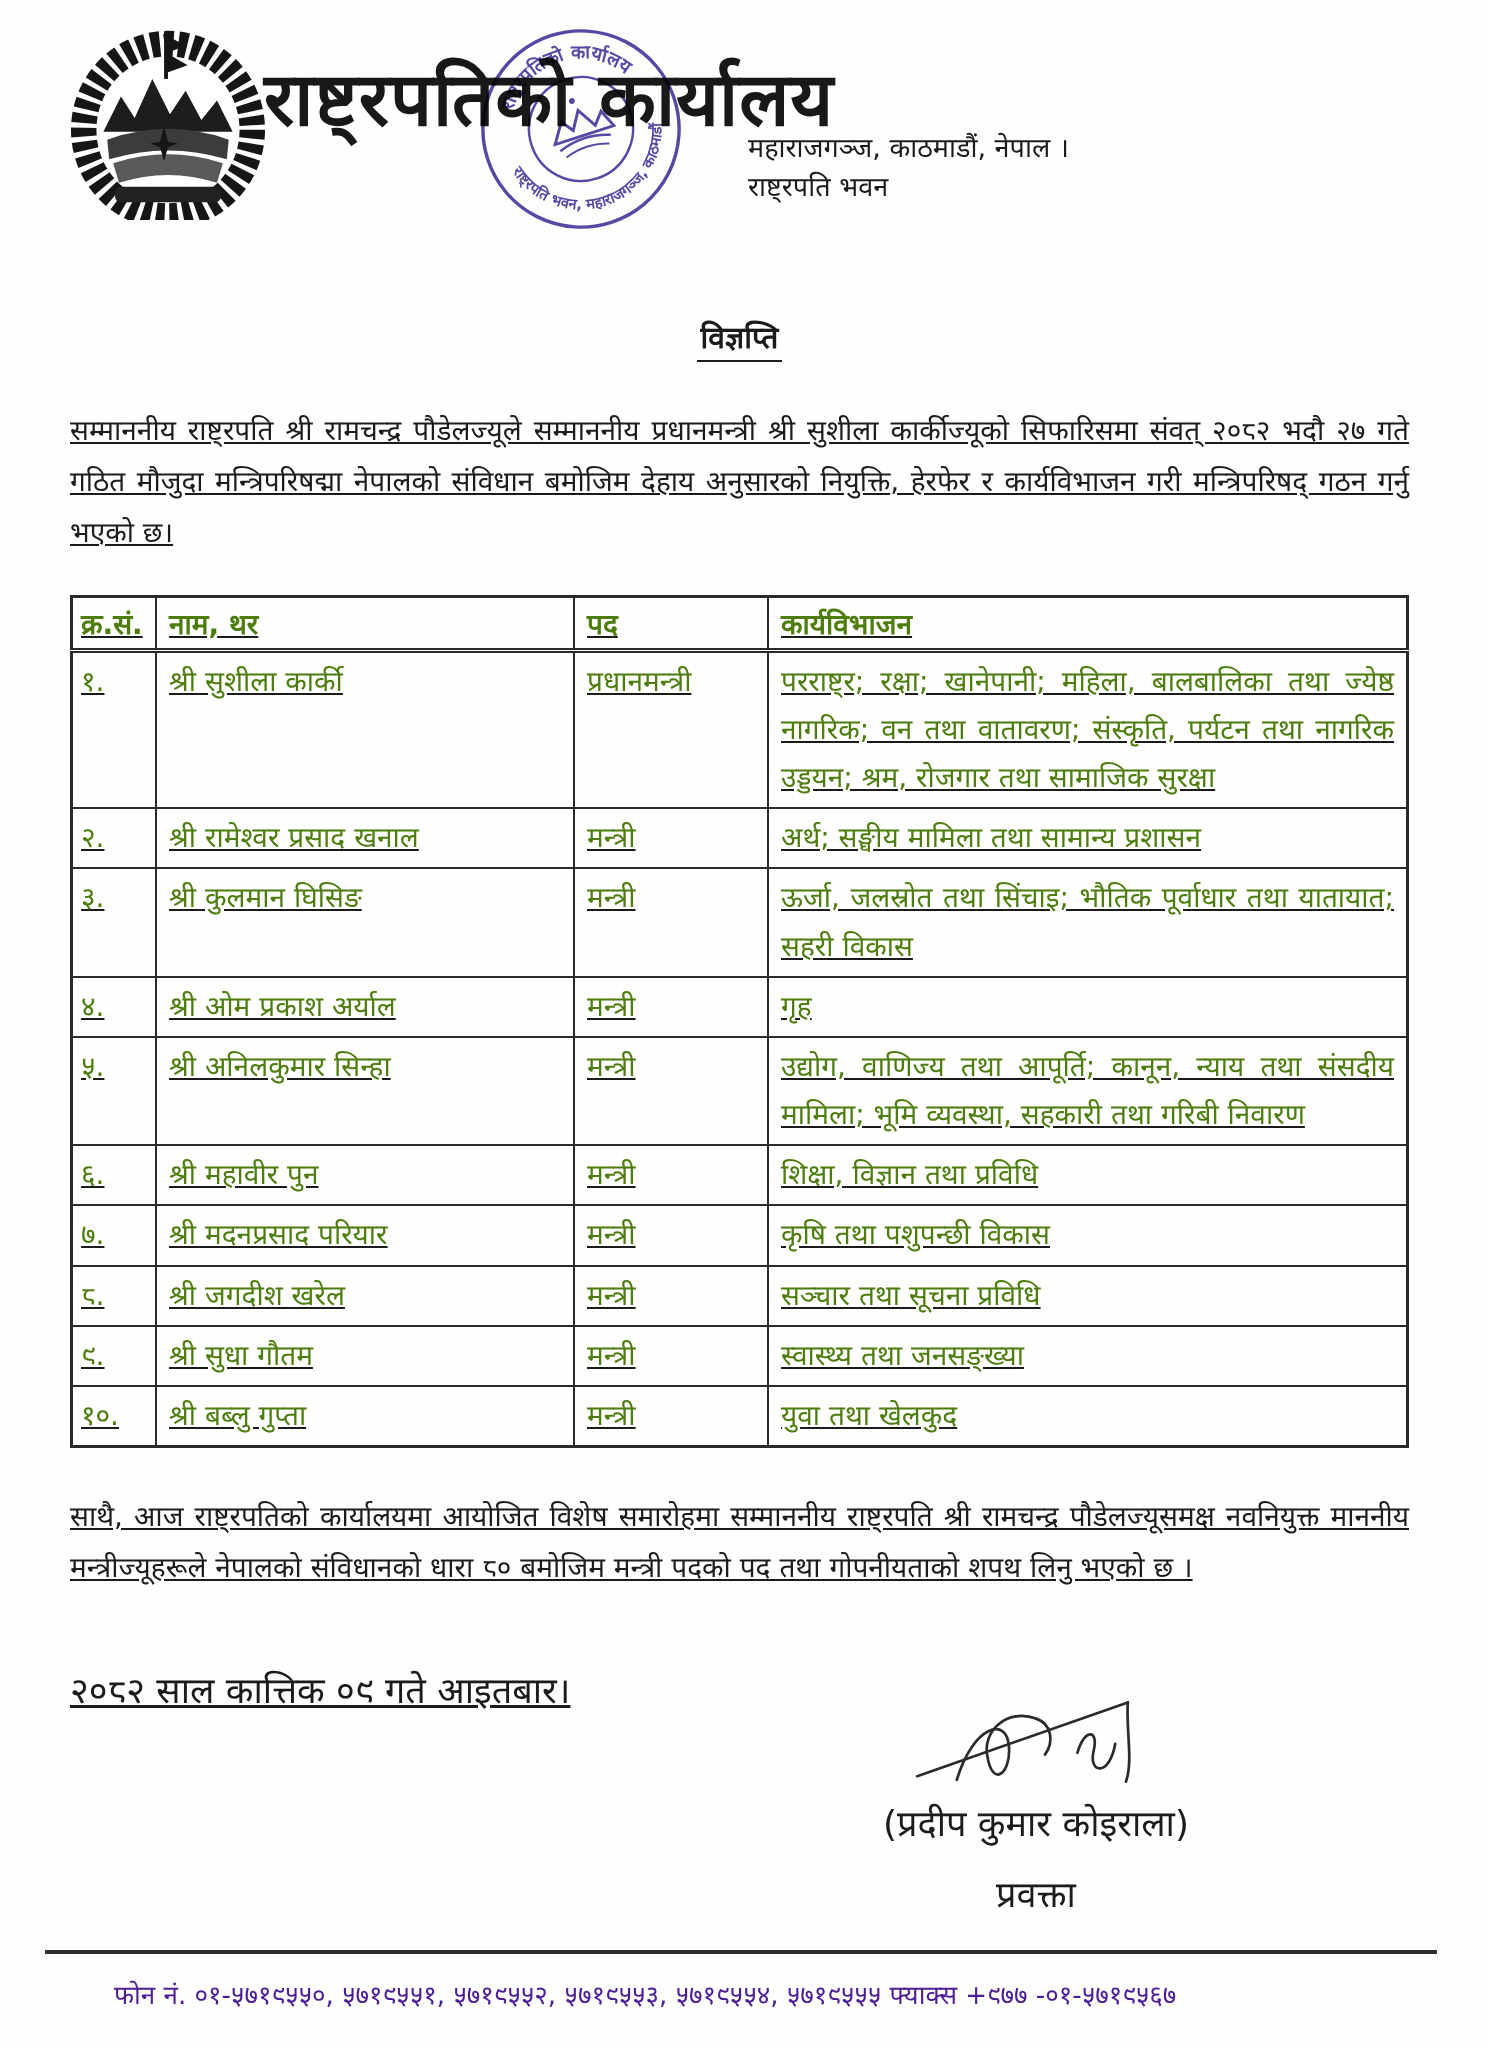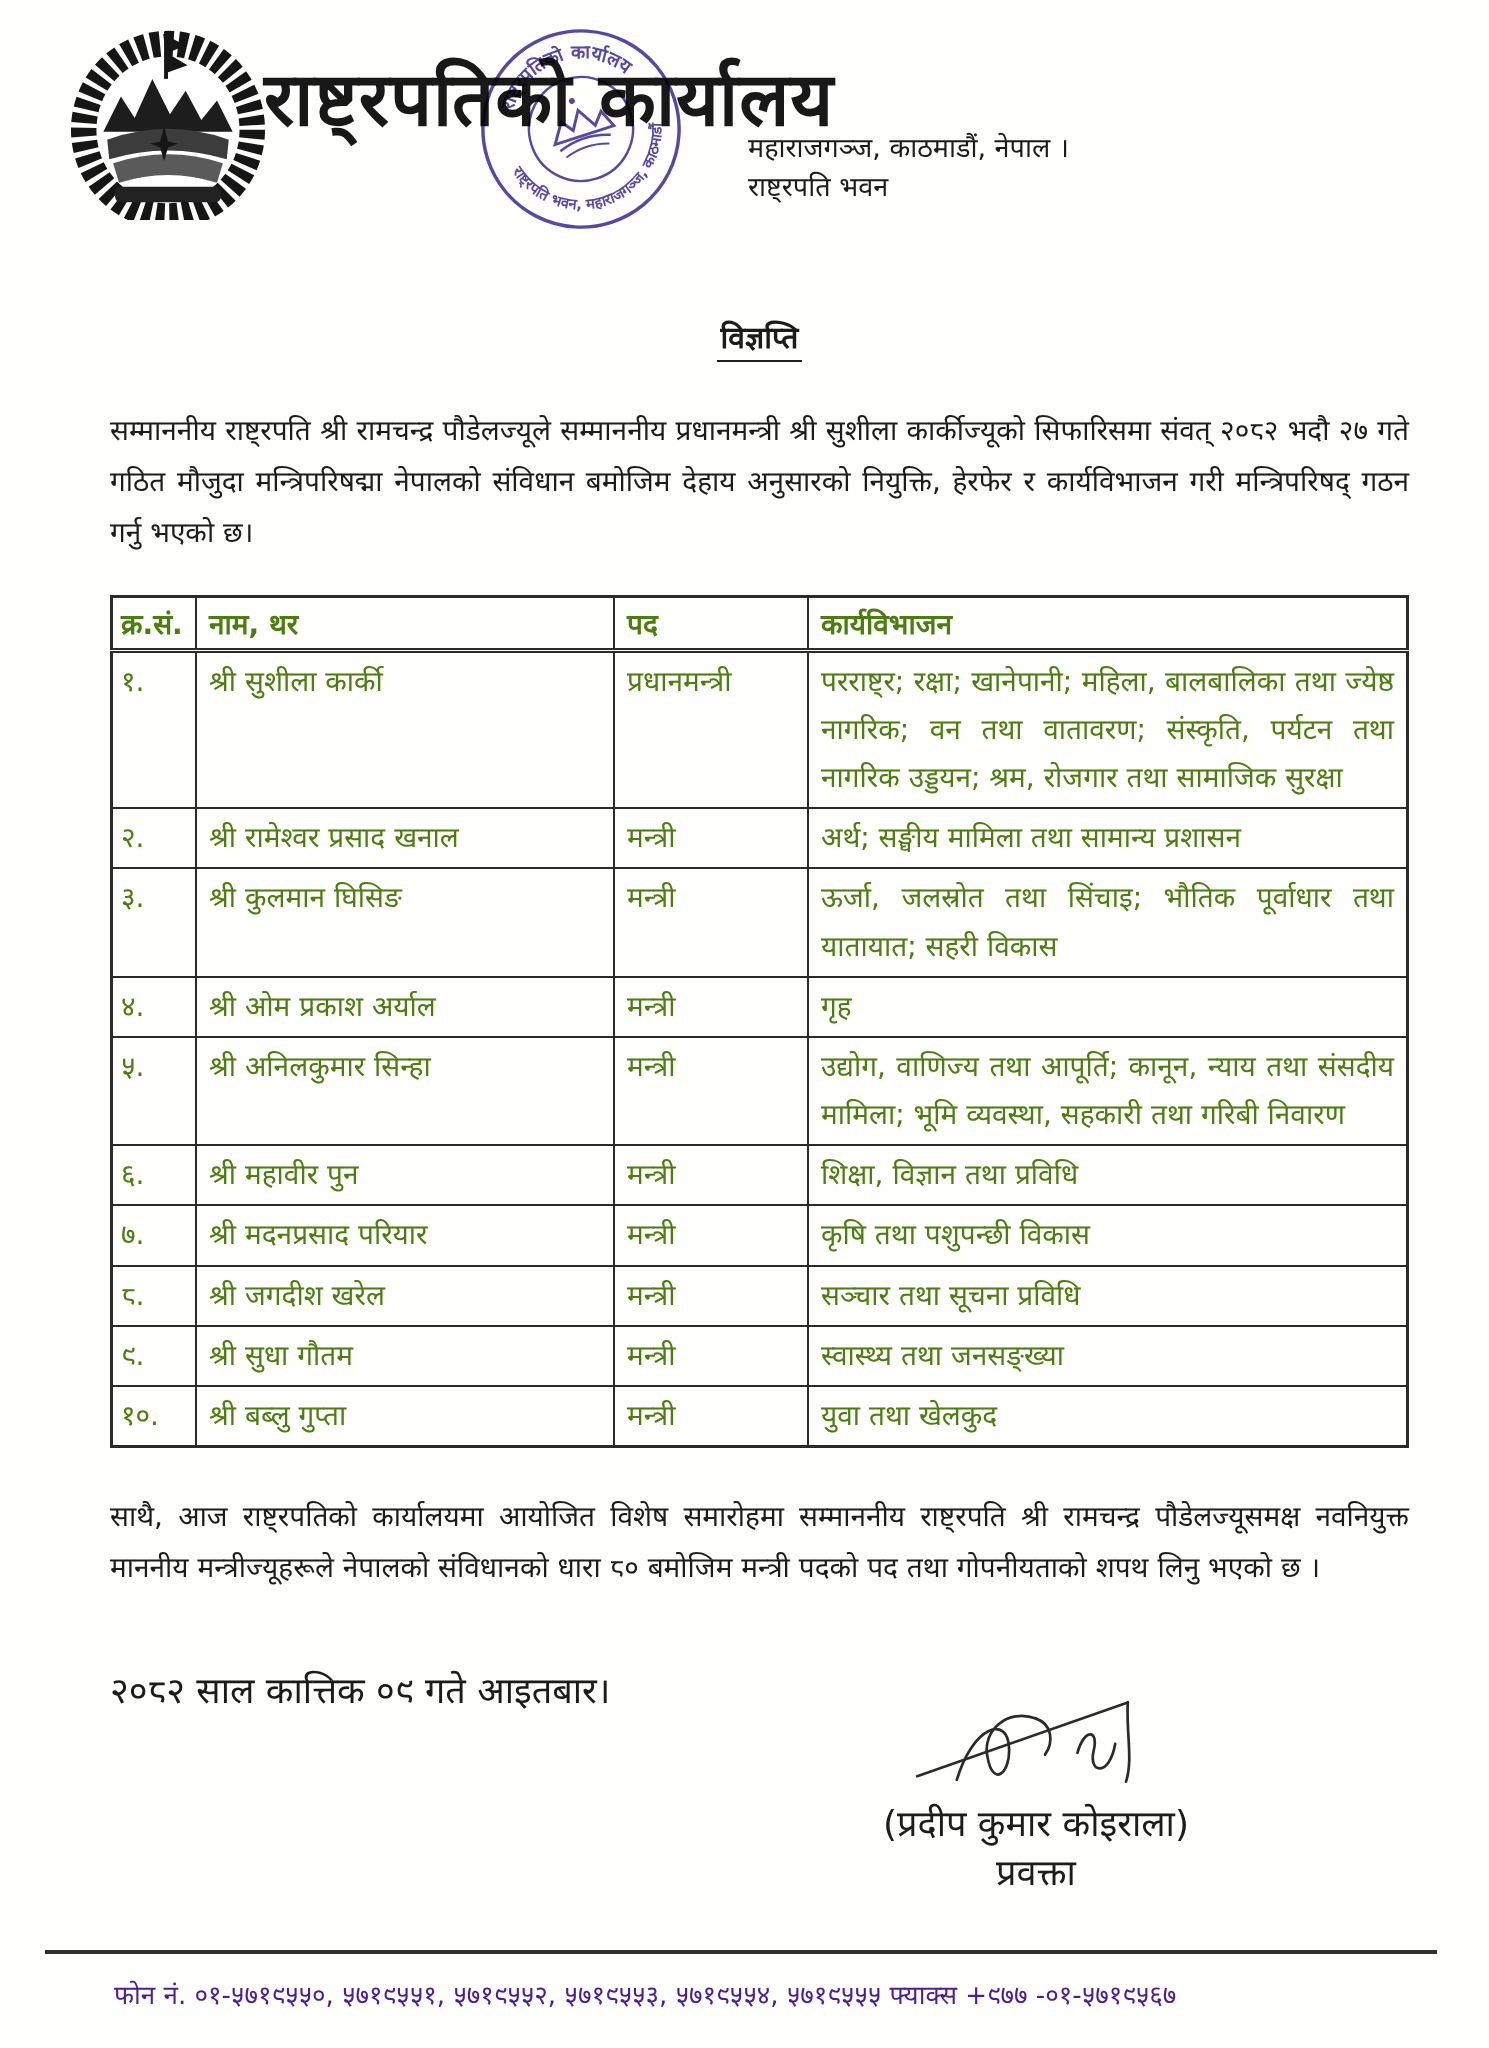--- a/index.html
+++ b/index.html
@@ -16,21 +16,21 @@
     font-size:74px; font-weight:bold; letter-spacing:1px; white-space:nowrap;
     color:#181818;
   }
   .seal{
     position:absolute; left:478px; top:26px; width:206px; height:206px;
     color:#47399f; opacity:.92; mix-blend-mode:multiply;
     transform:rotate(-18deg);
   }
   .address{position:absolute; left:748px; top:128px; font-size:27px; line-height:1.45; white-space:nowrap;}
   
-  .content{padding:0 80px 0 110px;}
+  .content{padding:0 80px 0 70px;text-decoration:underline;}
   .doc-title-wrap{text-align:center; margin-top:78px;}
   .doc-title{
     display:inline-block; font-size:30px; font-weight:bold;
     padding:0 4px 3px 4px; border-bottom:2px solid #1f1f1f;
   }
   .para{
     margin:44px 0 0 0; font-size:28px; line-height:1.82;
     text-align:justify; color:#1c1c1c;
   }
   table.ministers{
@@ -51,21 +51,21 @@
   .date-line{margin:0; font-size:36px; line-height:1.3;}
   .date-line.first{margin-top:74px;}
   .date-line.second{margin-top:40px;}
   
   .sig-block{
     position:absolute; top:1688px; left:862px; width:348px;
     text-align:center; font-size:36px; color:#1c1c1c;
   }
   .sig-scribble{width:300px; height:108px; display:block; margin:0 auto;}
   .sig-name{margin-top:2px; white-space:nowrap;}
-  .sig-role{}
+  .sig-role{margin-top:22px;}
   
   .footer-rule{position:absolute; top:1950px; left:45px; right:52px; border-top:4px solid #2f2f2f;}
   .footer-contact{position:absolute; top:1976px; left:114px; font-size:26px; white-space:nowrap; color:#4c1d95;}
 </style>
 </head>
 <body>
 
 <div class="page">
 
   <div class="letterhead">

